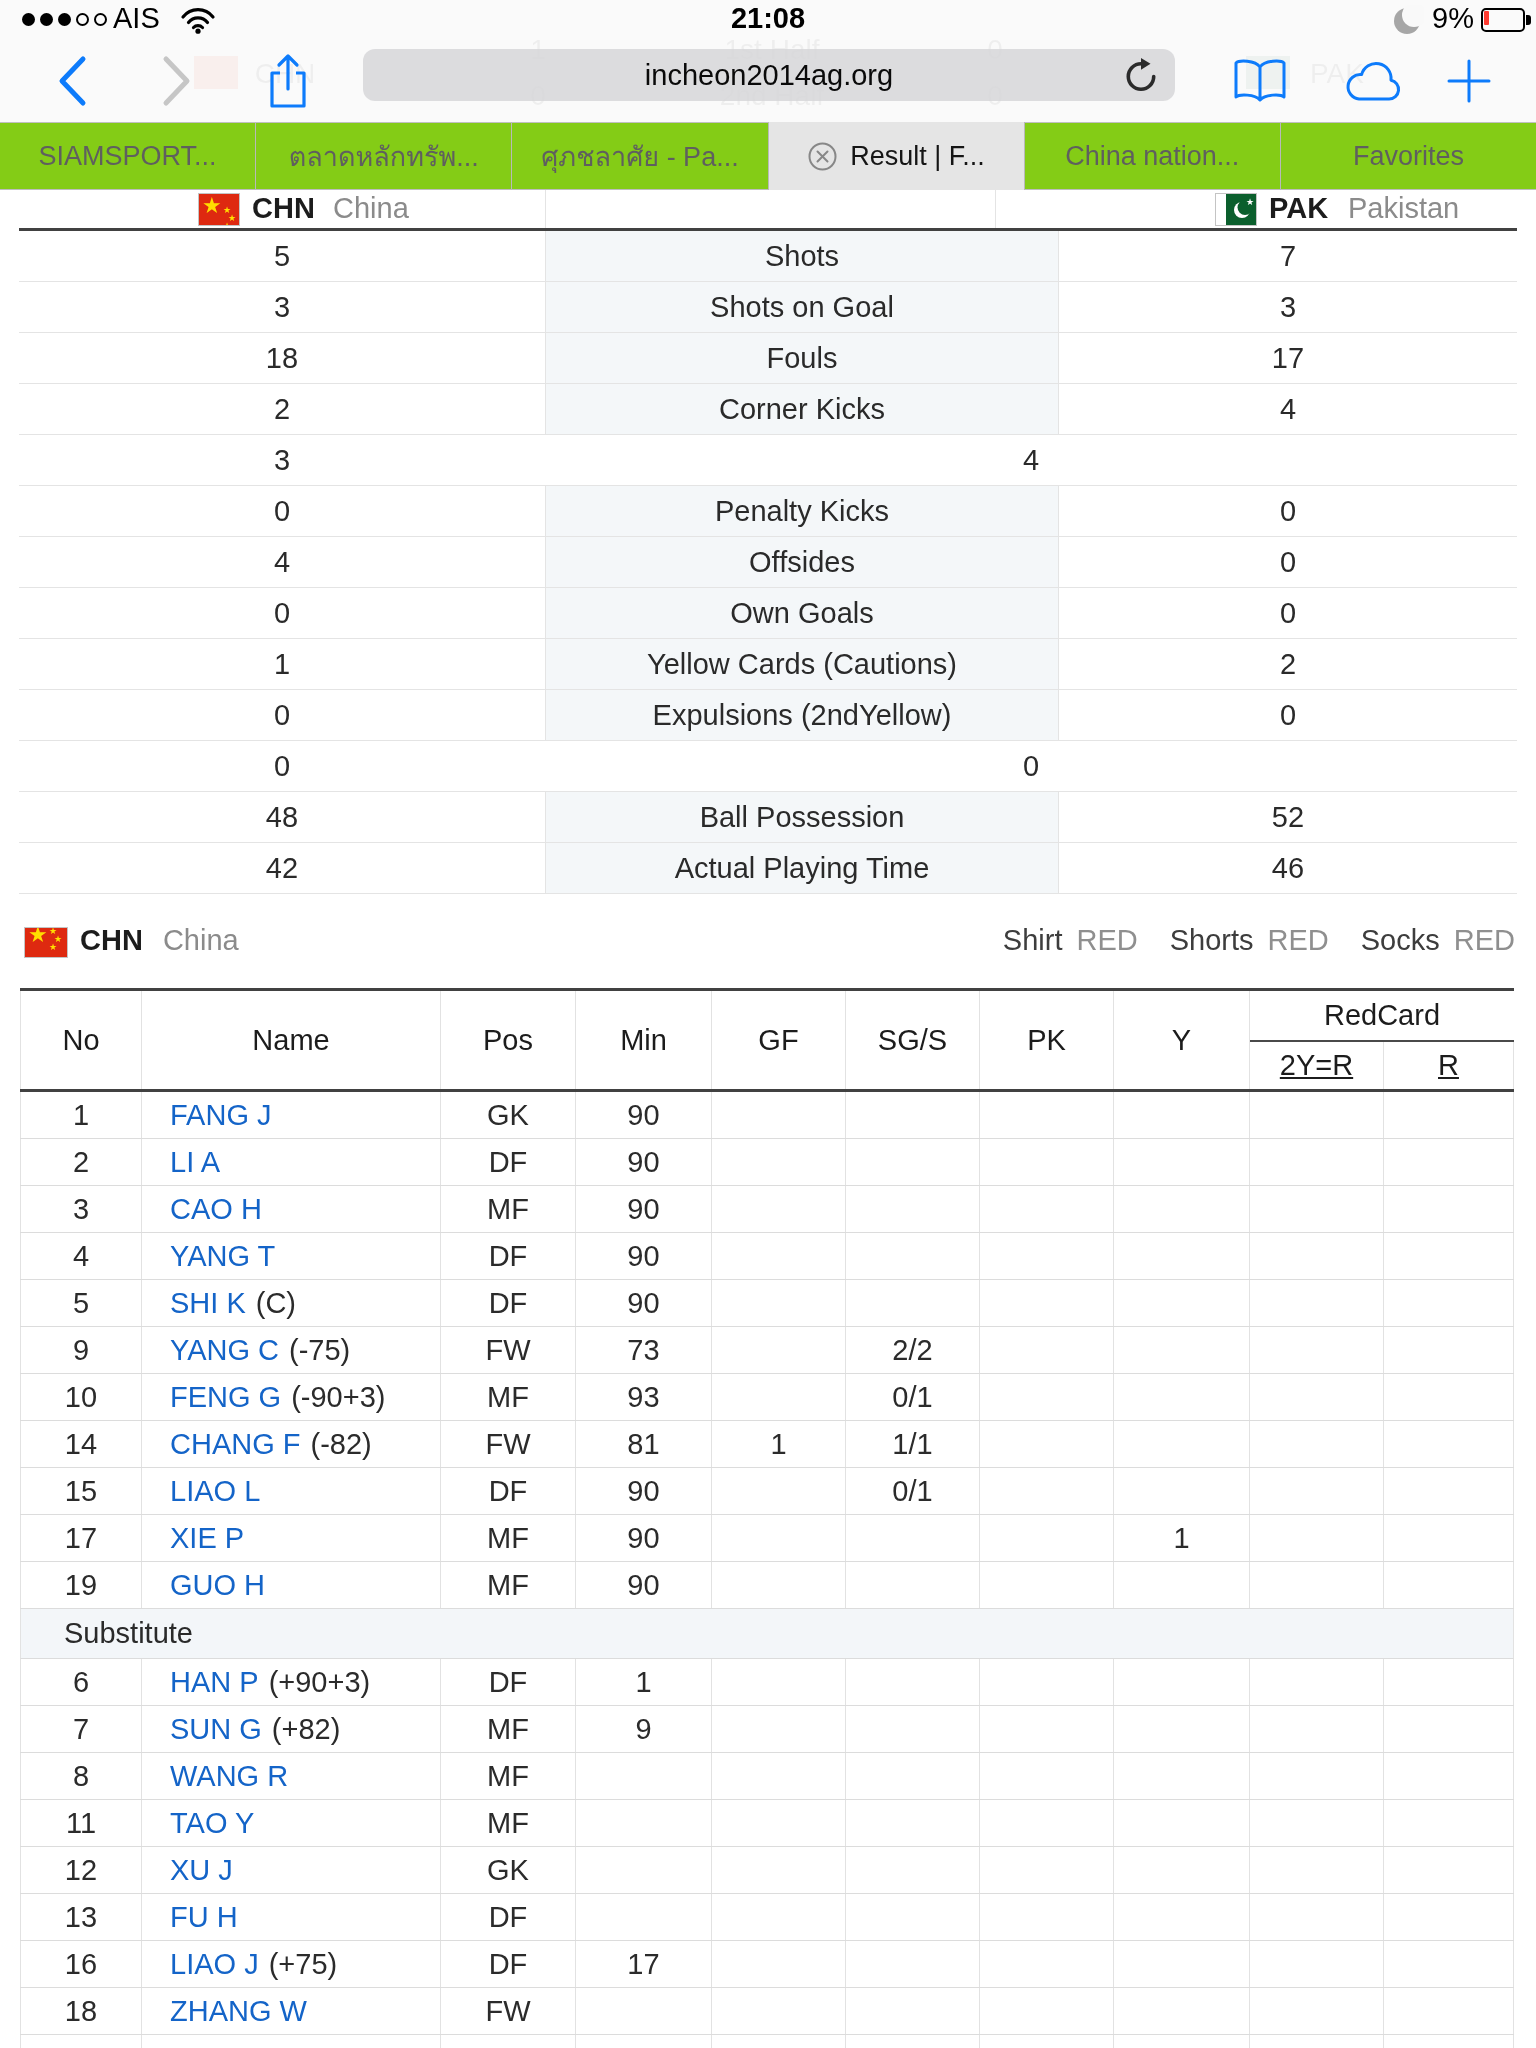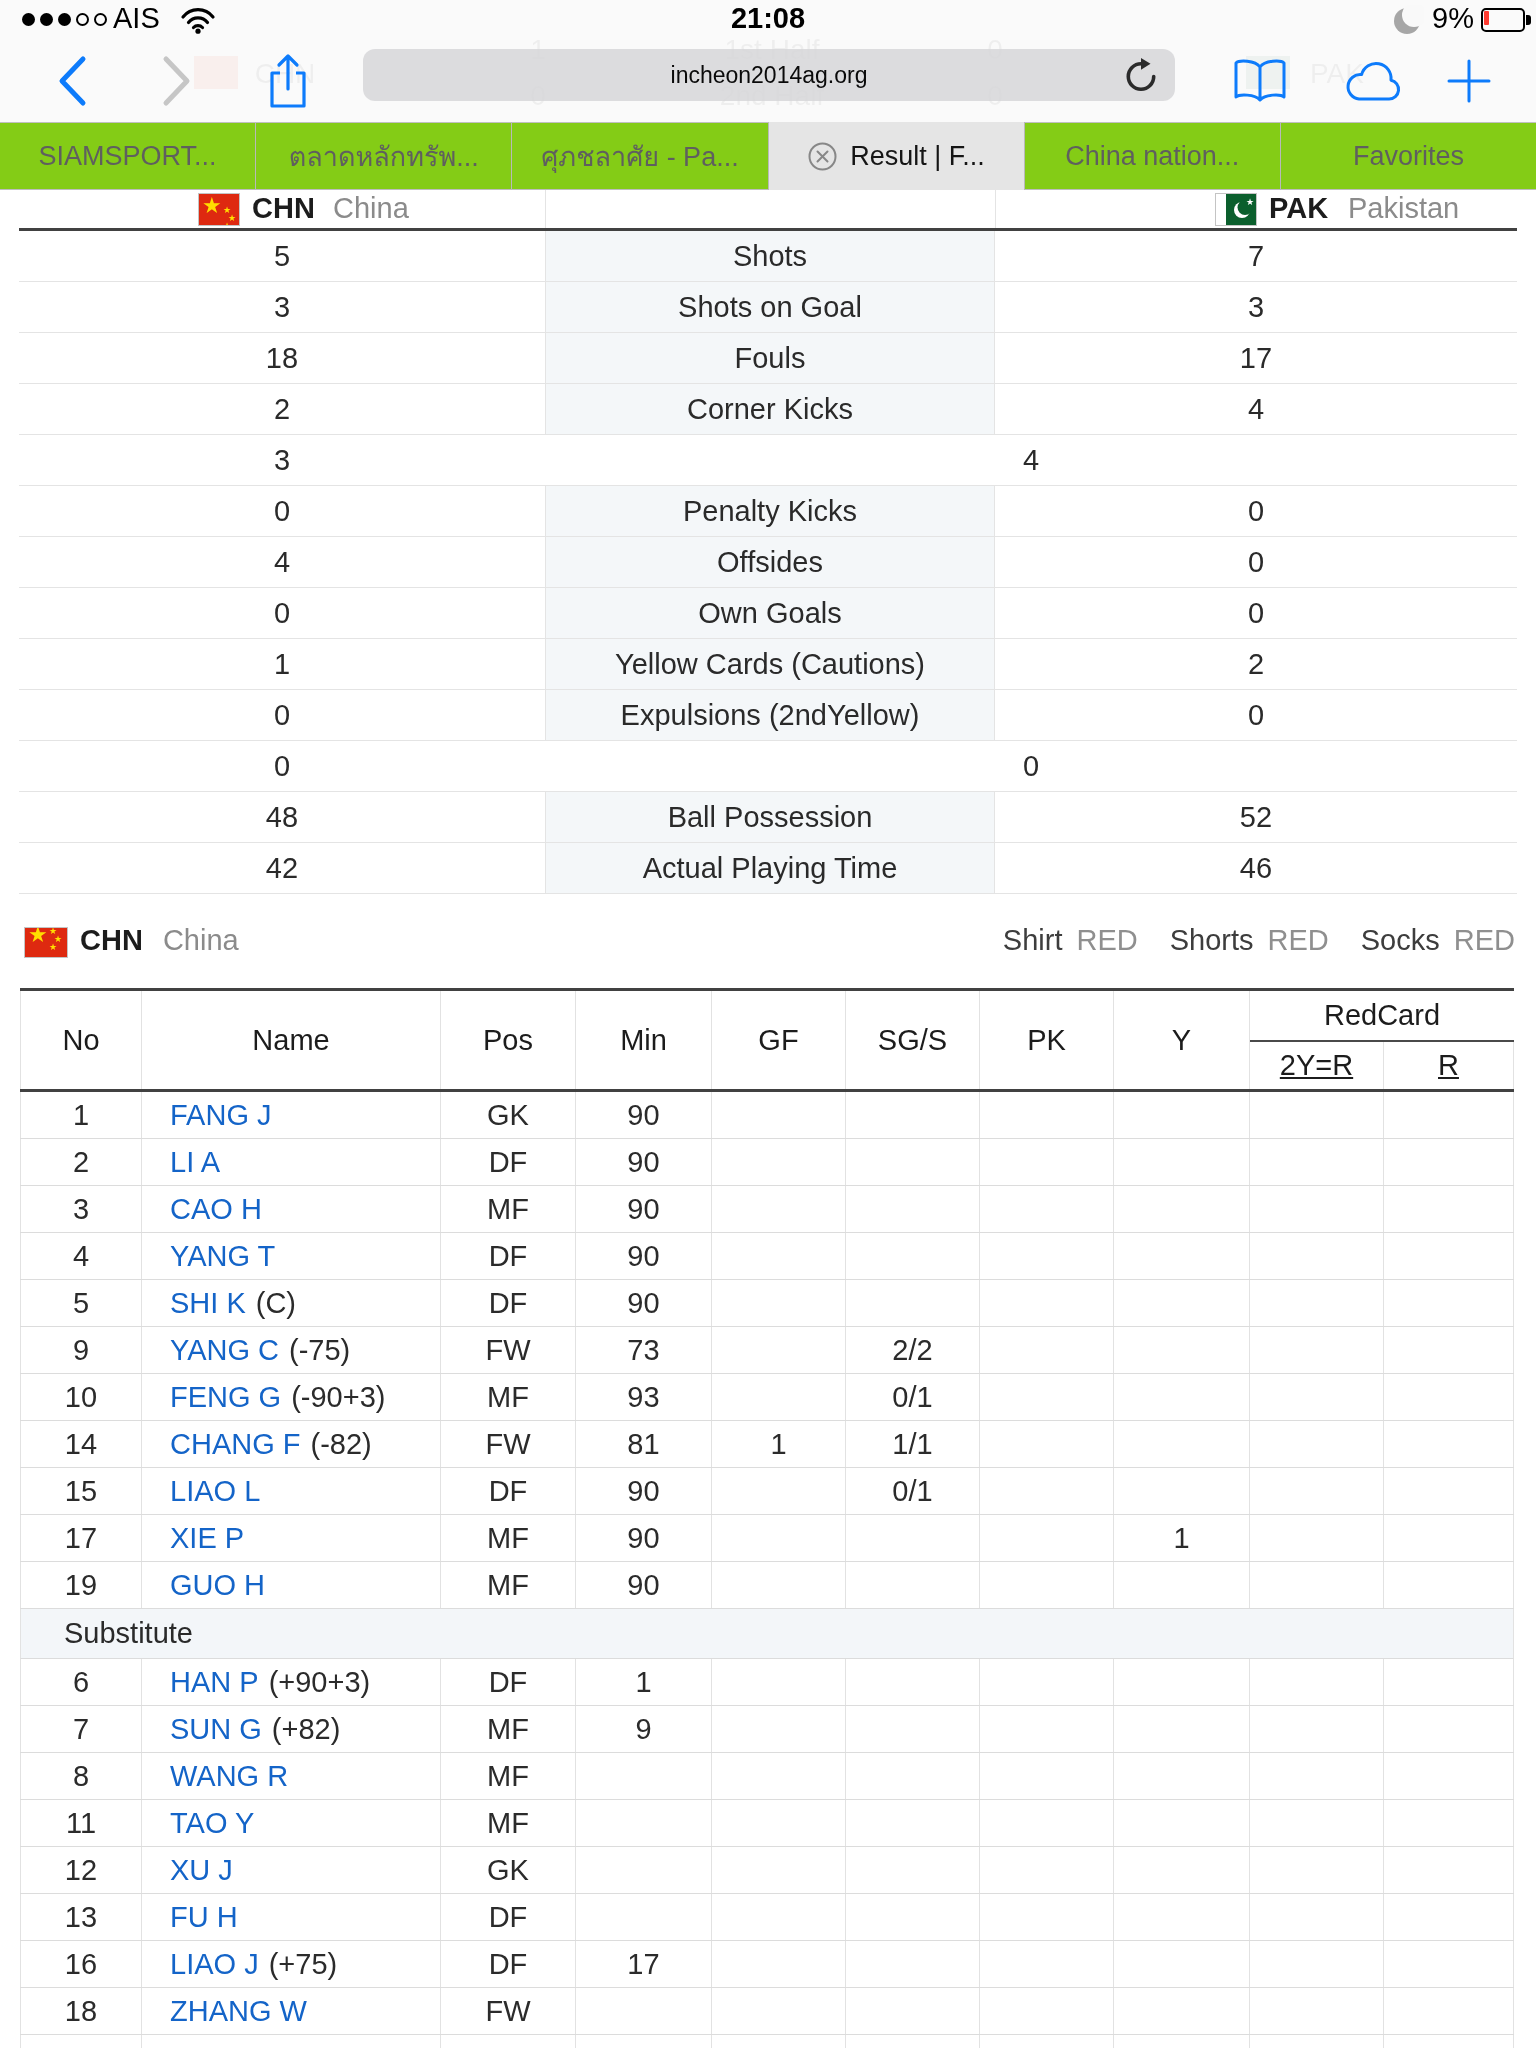--- a/index.html
+++ b/index.html
@@ -25,21 +25,21 @@
   .batt-pct{position:absolute;left:1432px;top:2px;}
   .battery{position:absolute;left:1481px;top:8px;width:52px;height:24px;}
   .batt-body{position:absolute;left:0;top:0;width:44px;height:24px;border:2.5px solid #000;border-radius:5px;box-sizing:border-box;}
   .batt-fill{position:absolute;left:3px;top:3px;width:5px;height:14px;background:#ff3b30;border-radius:1px;}
   .batt-nub{position:absolute;left:45px;top:7px;width:5px;height:10px;background:#000;border-radius:0 3px 3px 0;}
 
   .toolbar{position:absolute;top:40px;left:0;right:0;height:82px;}
   .tbtn{position:absolute;top:0;height:82px;display:flex;align-items:center;justify-content:center;}
   .urlbar{position:absolute;left:363px;top:9px;width:812px;height:52px;background:rgba(213,214,216,.82);
           border-radius:12px;display:flex;align-items:center;justify-content:center;}
-  .urltext{font-size:23px;color:#0a0a0a;}
+  .urltext{font-size:29px;color:#0a0a0a;}
   .reload{position:absolute;right:16px;top:9px;}
 
   
   .tabbar{position:absolute;top:122px;left:0;right:0;height:68px;display:flex;}
   .tab{flex:1 1 0;box-sizing:border-box;background:#84cc16;border-right:1px solid #b9b9b9;
        border-top:1px solid #c0c0c0;border-bottom:1px solid #bdbdbd;
        display:flex;align-items:center;justify-content:center;gap:12px;
        font-size:27px;color:#5f5f5f;white-space:nowrap;overflow:hidden;}
   .tab:last-child{border-right:none;}
   .tab.active{background:#e5e5e5;border-top:none;border-bottom:none;color:#151515;text-align:right;}
@@ -50,21 +50,21 @@
   .stats-head{position:relative;height:38px;border-bottom:3px solid #414141;font-size:29px;line-height:36px;}
   .stats-head .vline{position:absolute;top:0;bottom:0;width:1px;background:#e4e4e4;}
   .teamcode{font-weight:700;color:#1c1c1c;}
   .teamname{color:#8b8b8b;margin-left:12px;}
   .flag{position:absolute;width:42px;height:33px;box-sizing:border-box;border:1px solid #c4c4c4;}
   .flag-chn{background:#de2910;color:#ffde00;overflow:hidden;}
   .flag-chn .star{position:absolute;left:3px;top:-6px;font-size:22px;}
   .flag-chn .ms{position:absolute;font-size:9px;}
   .srow{display:flex;height:50px;border-bottom:1px solid #e4e4e4;font-size:29px;color:#2a2a2a;align-items:stretch;}
   .s-left{width:526px;display:flex;align-items:center;justify-content:center;box-sizing:border-box;}
-  .s-mid{width:450px;display:flex;align-items:center;justify-content:center;box-sizing:border-box;
+  .s-mid{width:514px;display:flex;align-items:center;justify-content:center;box-sizing:border-box;
          background:#f4f7f9;border-left:1px solid #e4e4e4;border-right:1px solid #e4e4e4;}
   .s-right{flex:1;display:flex;align-items:center;justify-content:center;}
 
   
   .teamsec{position:relative;height:94px;}
   .teamsec .flag{left:24px;top:33px;width:44px;height:31px;}
   .teamsec .tc{position:absolute;left:80px;top:30px;font-size:29px;}
   .kit{position:absolute;right:21px;top:30px;font-size:29px;}
   .kit .klabel{color:#3d3d3d;}
   .kit .kval{color:#8f8f8f;margin-left:14px;}

